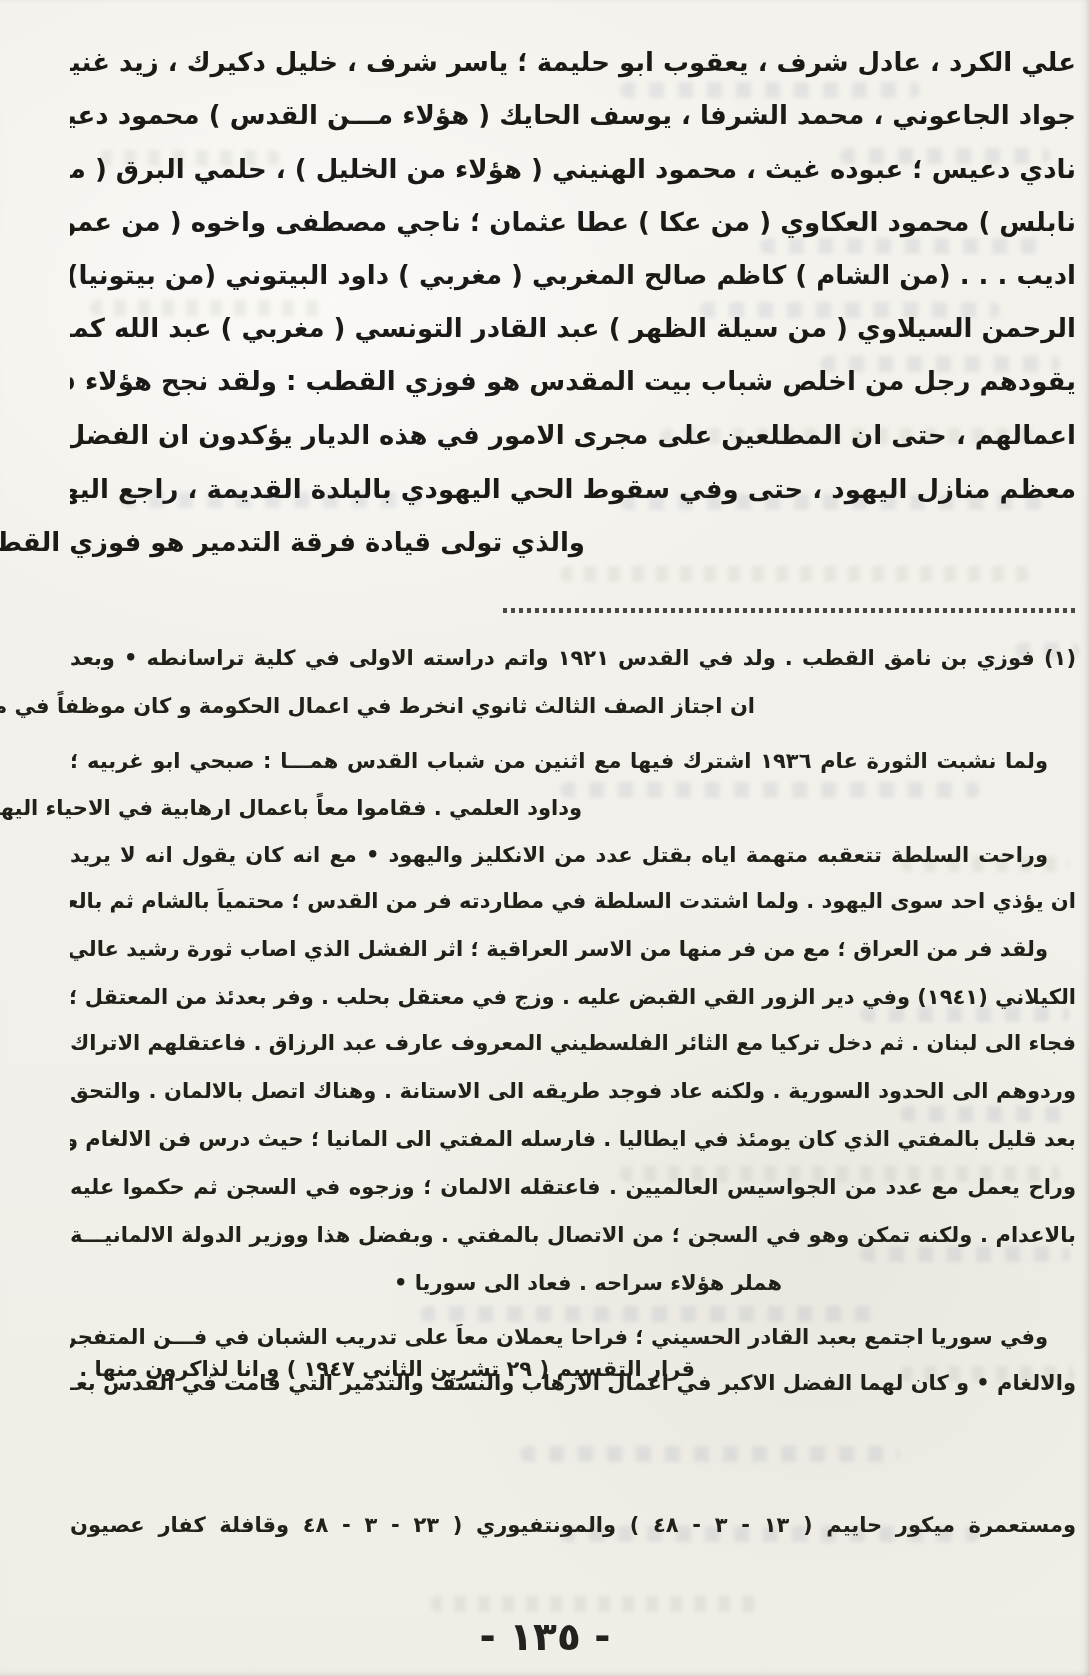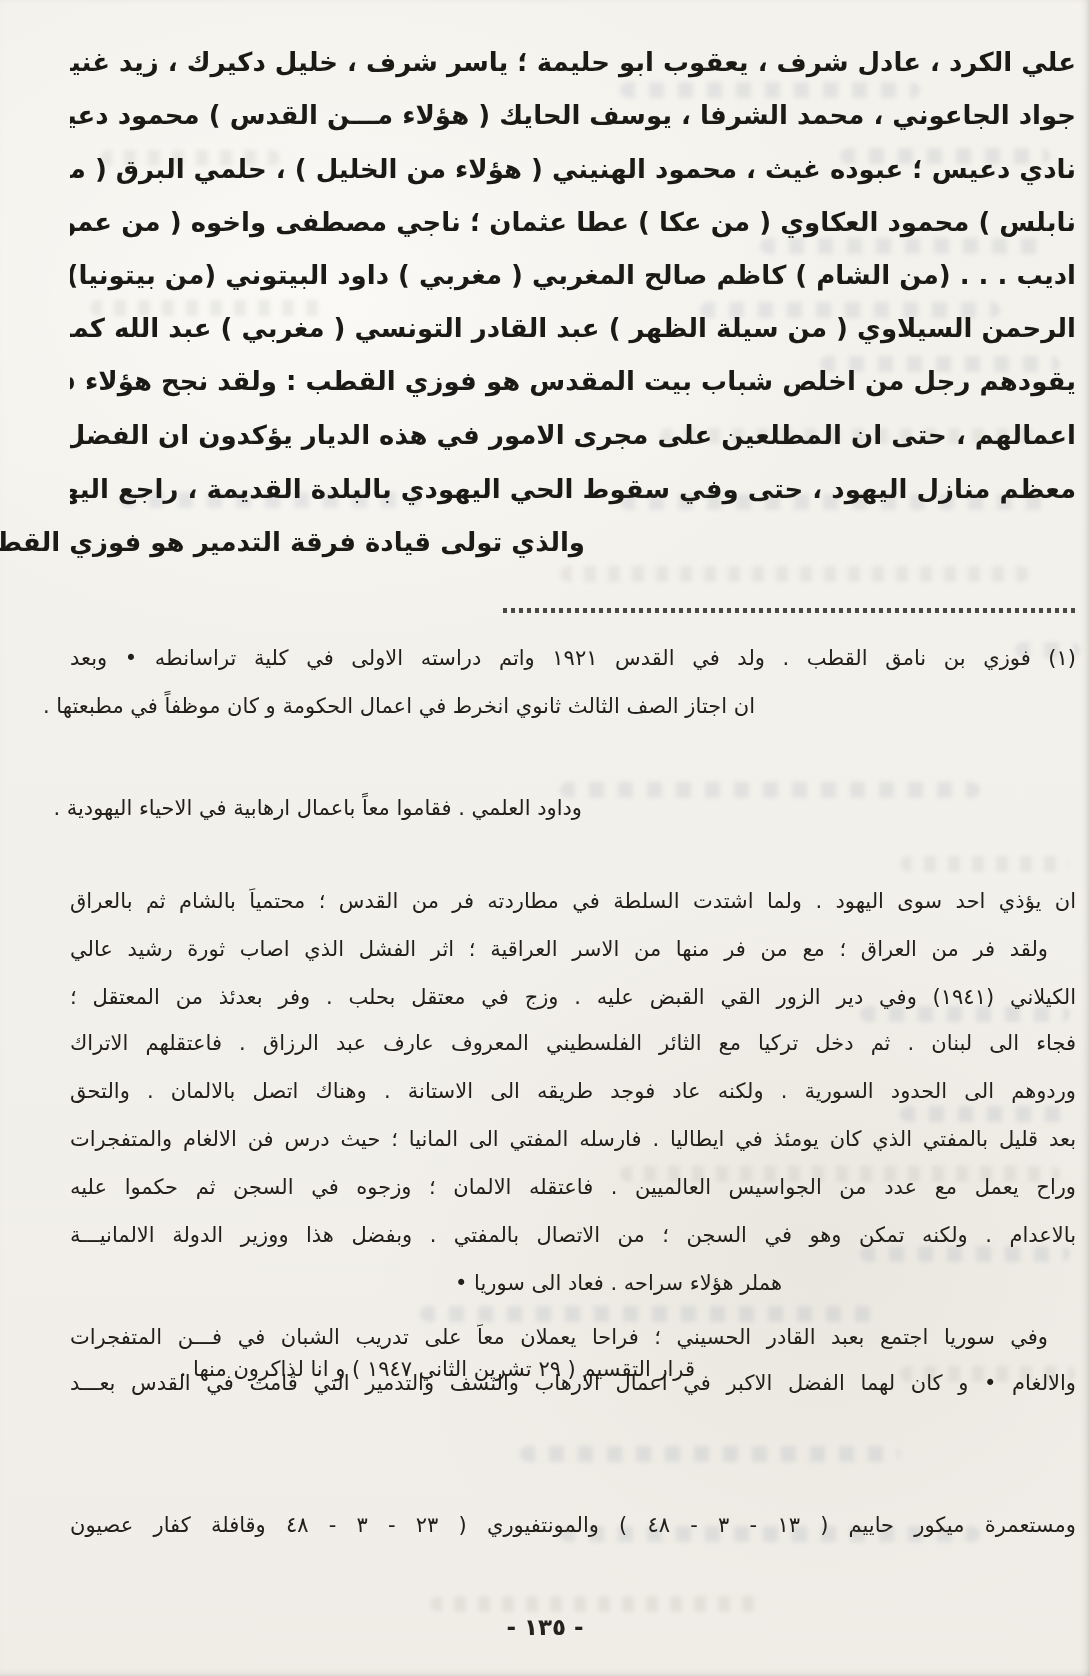--- a/index.html
+++ b/index.html
@@ -19,40 +19,40 @@
   
   .bline{
     position:absolute; right:14px; left:70px;
     font-size:26px; font-weight:700; color:#1c1a17;
     white-space:nowrap; overflow:hidden;
     text-align:justify; text-align-last:justify;
     line-height:1.25;
   }
   .fline{
     position:absolute; right:14px; left:70px;
-    font-size:21px; font-weight:400; color:#232019;
+    font-size:21px; font-weight:700; color:#232019;
     white-space:nowrap; overflow:hidden;
     text-align:justify; text-align-last:justify;
     line-height:1.25;
   }
   .short{
     left:auto; overflow:visible;
     text-align:right; text-align-last:right;
   }
   .indent{ padding-right:28px; }
   
   .fnrule{
     position:absolute; top:608px; right:15px; width:572px; height:5px;
     background:repeating-linear-gradient(90deg,#2e2c28 0 4px, rgba(0,0,0,0) 4px 8px);
     opacity:.85;
   }
   
   .pagenum{
     position:absolute; top:1614px; left:0; right:0;
-    text-align:center; font-size:23px; font-weight:700; color:#24221e;
+    text-align:center; font-size:39px; font-weight:700; color:#24221e;
     letter-spacing:2px;
   }
   
   .ghost{
     position:absolute; height:16px; border-radius:8px;
     background:repeating-linear-gradient(90deg, rgba(120,132,162,.30) 0 15px, rgba(120,132,162,0) 15px 29px);
     filter:blur(2px); opacity:.45; pointer-events:none;
   }
   .ghost.b{ background:repeating-linear-gradient(90deg, rgba(135,140,120,.26) 0 12px, rgba(135,140,120,0) 12px 24px); }
 </style>
@@ -93,21 +93,23 @@
   <div class="bline" style="top:312px">الرحمن السيلاوي ( من سيلة الظهر ) عبد القادر التونسي ( مغربي ) عبد الله كمردوس (؟)</div>
   <div class="bline" style="top:365px">يقودهم رجل من اخلص شباب بيت المقدس هو فوزي القطب : ولقد نجح هؤلاء في</div>
   <div class="bline" style="top:419px">اعمالهم ، حتى ان المطلعين على مجرى الامور في هذه الديار يؤكدون ان الفضل في نسف</div>
   <div class="bline" style="top:473px">معظم منازل اليهود ، حتى وفي سقوط الحي اليهودي بالبلدة القديمة ، راجع اليهم .</div>
   <div class="bline short" style="top:526px;right:505px">والذي تولى قيادة فرقة التدمير هو فوزي القطب (١) .</div>
 
   <div class="fnrule"></div>
 
   <div class="fline" style="top:645px">(١) فوزي بن نامق القطب . ولد في القدس ١٩٢١ واتم دراسته الاولى في كلية تراسانطه • وبعد</div>
   <div class="fline short" style="top:693px;right:335px">ان اجتاز الصف الثالث ثانوي انخرط في اعمال الحكومة و كان موظفاً في مطبعتها .</div>
+  <div class="fline indent" style="top:748px">ولما نشبت الثورة عام ١٩٣٦ اشترك فيها مع اثنين من شباب القدس همـــا : صبحي ابو غربيه ؛</div>
   <div class="fline short" style="top:795px;right:508px">وداود العلمي . فقاموا معاً باعمال ارهابية في الاحياء اليهودية .</div>
+  <div class="fline indent" style="top:842px">وراحت السلطة تتعقبه متهمة اياه بقتل عدد من الانكليز واليهود • مع انه كان يقول انه لا يريد</div>
   <div class="fline" style="top:888px">ان يؤذي احد سوى اليهود . ولما اشتدت السلطة في مطاردته فر من القدس ؛ محتمياً بالشام ثم بالعراق</div>
   <div class="fline indent" style="top:936px">ولقد فر من العراق ؛ مع من فر منها من الاسر العراقية ؛ اثر الفشل الذي اصاب ثورة رشيد عالي</div>
   <div class="fline" style="top:984px">الكيلاني (١٩٤١) وفي دير الزور القي القبض عليه . وزج في معتقل بحلب . وفر بعدئذ من المعتقل ؛</div>
   <div class="fline" style="top:1078px">وردوهم الى الحدود السورية . ولكنه عاد فوجد طريقه الى الاستانة . وهناك اتصل بالالمان . والتحق</div>
   <div class="fline" style="top:1030px">فجاء الى لبنان . ثم دخل تركيا مع الثائر الفلسطيني المعروف عارف عبد الرزاق . فاعتقلهم الاتراك</div>
   <div class="fline" style="top:1126px">بعد قليل بالمفتي الذي كان يومئذ في ايطاليا . فارسله المفتي الى المانيا ؛ حيث درس فن الالغام والمتفجرات</div>
   <div class="fline" style="top:1174px">وراح يعمل مع عدد من الجواسيس العالميين . فاعتقله الالمان ؛ وزجوه في السجن ثم حكموا عليه</div>
   <div class="fline" style="top:1222px">بالاعدام . ولكنه تمكن وهو في السجن ؛ من الاتصال بالمفتي . وبفضل هذا ووزير الدولة الالمانيـــة</div>
   <div class="fline short" style="top:1270px;right:308px">هملر هؤلاء سراحه . فعاد الى سوريا •</div>
   <div class="fline indent" style="top:1324px">وفي سوريا اجتمع بعبد القادر الحسيني ؛ فراحا يعملان معاً على تدريب الشبان في فـــن المتفجرات</div>

